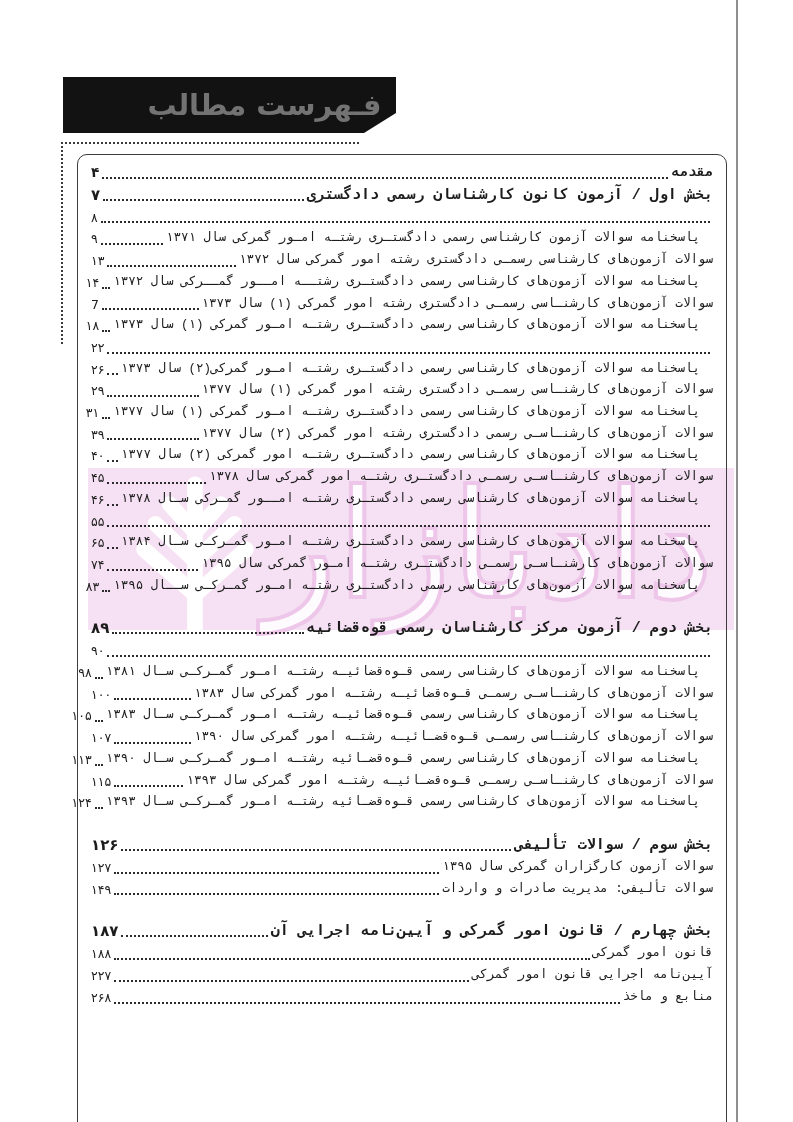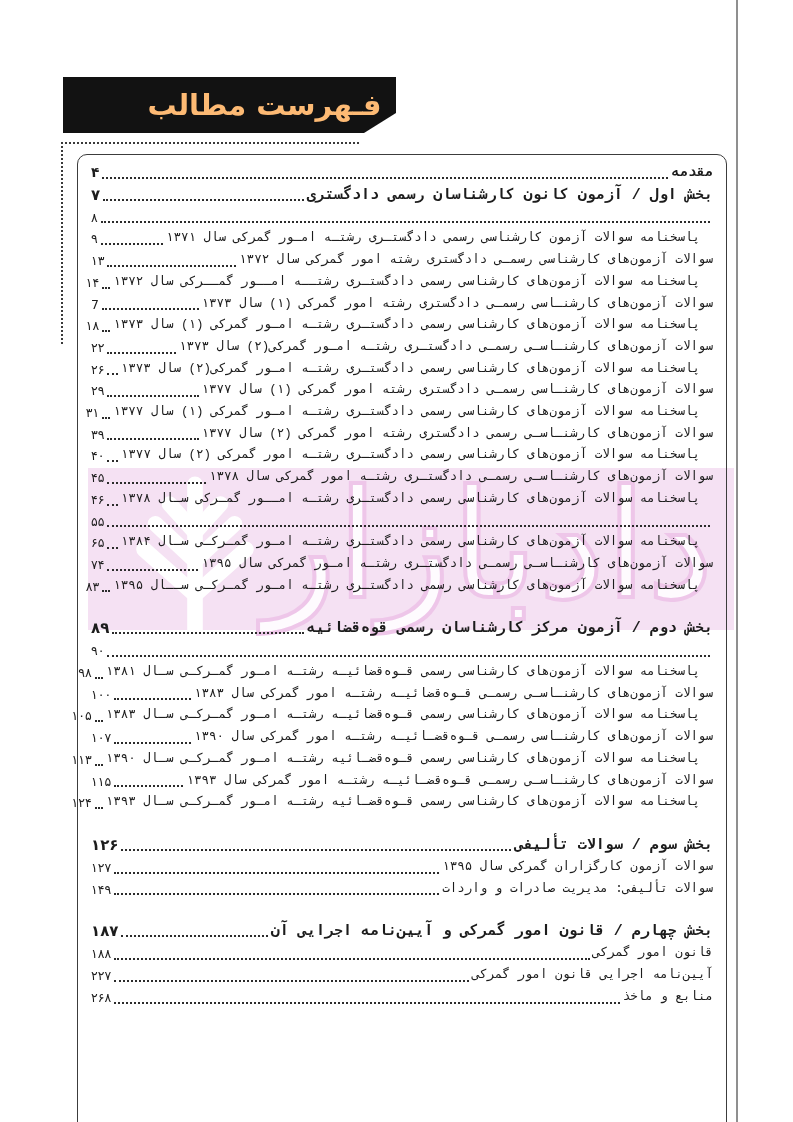--- a/index.html
+++ b/index.html
@@ -16,21 +16,21 @@
 
   
   .edge-line{position:absolute;left:736px;top:0;width:2px;height:1122px;background:var(--edge);}
 
   
   .banner{
     position:absolute;left:63px;top:77px;width:333px;height:56px;background:var(--banner);
     clip-path:polygon(0 0,100% 0,100% calc(100% - 20px),calc(100% - 32px) 100%,0 100%);
     display:flex;align-items:center;justify-content:center;
   }
-  .banner .title{color:#fdba74;font-size:29px;font-weight:bold;direction:rtl;padding-left:70px;letter-spacing:0;}
+  .banner .title{color:#737373;font-size:29px;font-weight:bold;direction:rtl;padding-left:70px;letter-spacing:0;}
 
   
   .dot-h{position:absolute;left:61px;top:142px;width:298px;border-top:2px dotted #3a3a3a;}
   .dot-v{position:absolute;left:61px;top:142px;height:202px;border-left:2px dotted #3a3a3a;}
 
   
   .wm-band{position:absolute;left:88px;top:468px;width:646px;height:162px;background:var(--band);overflow:visible;}
   .wm-tree{position:absolute;left:22px;top:2px;width:170px;height:170px;}
   .wm-text{
     position:absolute;right:10px;top:-38px;width:470px;height:230px;
@@ -124,21 +124,20 @@
           <span class="t">سوالات آزمون‌های کارشنـاسی رسمـی دادگستری رشته امور گمرکی (۱) سال ۱۳۷۳</span>
           <span class="dots"></span>
           <span class="n">7</span>
         </div>
         <div class="row answer">
           <span class="t">پاسخنامه سوالات آزمون‌های کارشناسی رسمی دادگستـری رشتـه امـور گمرکی (۱) سال ۱۳۷۳</span>
           <span class="dots"></span>
           <span class="n">۱۸</span>
         </div>
         <div class="row item">
-          <span class="t">سوالات آزمون‌های کارشنـاسـی رسمـی دادگستـری رشتـه امـور گمرکی(۲) سال ۱۳۷۳</span>
           <span class="dots"></span>
           <span class="n">۲۲</span>
         </div>
         <div class="row answer">
           <span class="t">پاسخنامه سوالات آزمون‌های کارشناسی رسمی دادگستـری رشتـه امـور گمرکی(۲) سال ۱۳۷۳</span>
           <span class="dots"></span>
           <span class="n">۲۶</span>
         </div>
         <div class="row item">
           <span class="t">سوالات آزمون‌های کارشنـاسی رسمـی دادگستری رشته امور گمرکی (۱) سال ۱۳۷۷</span>

